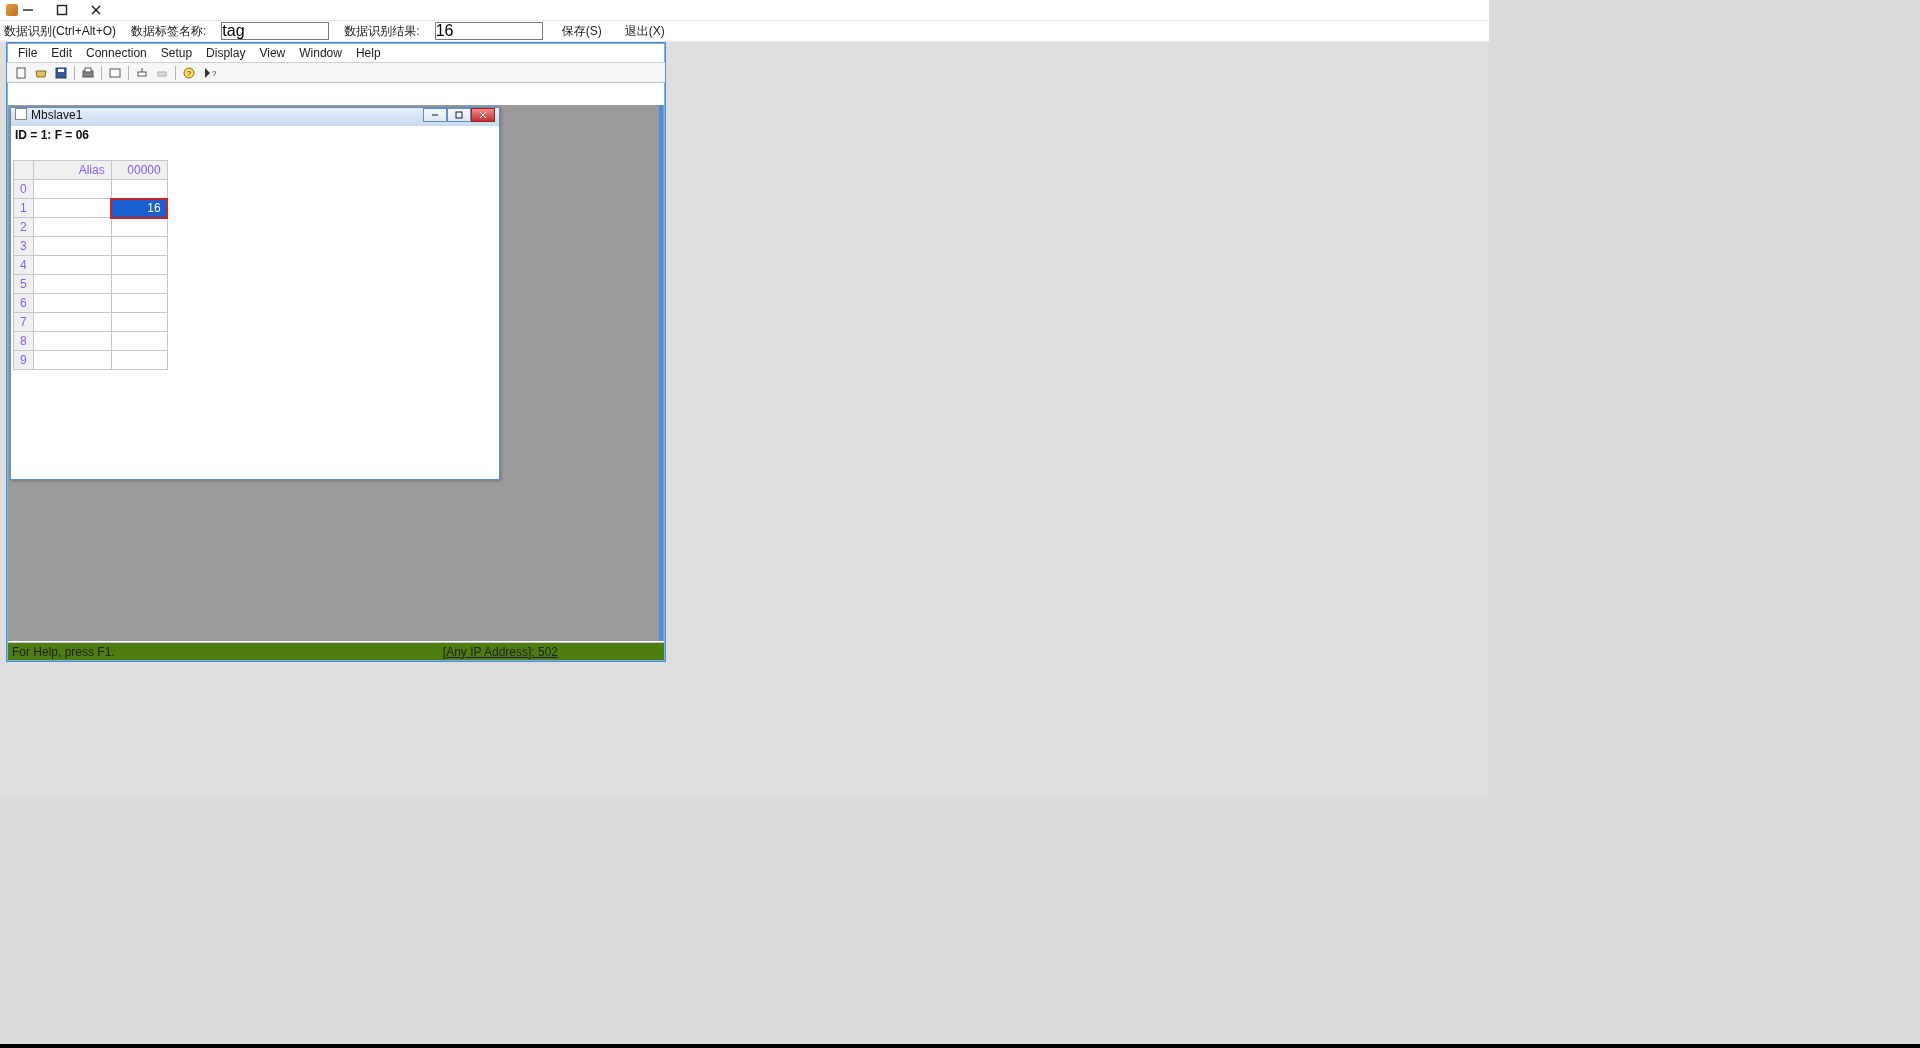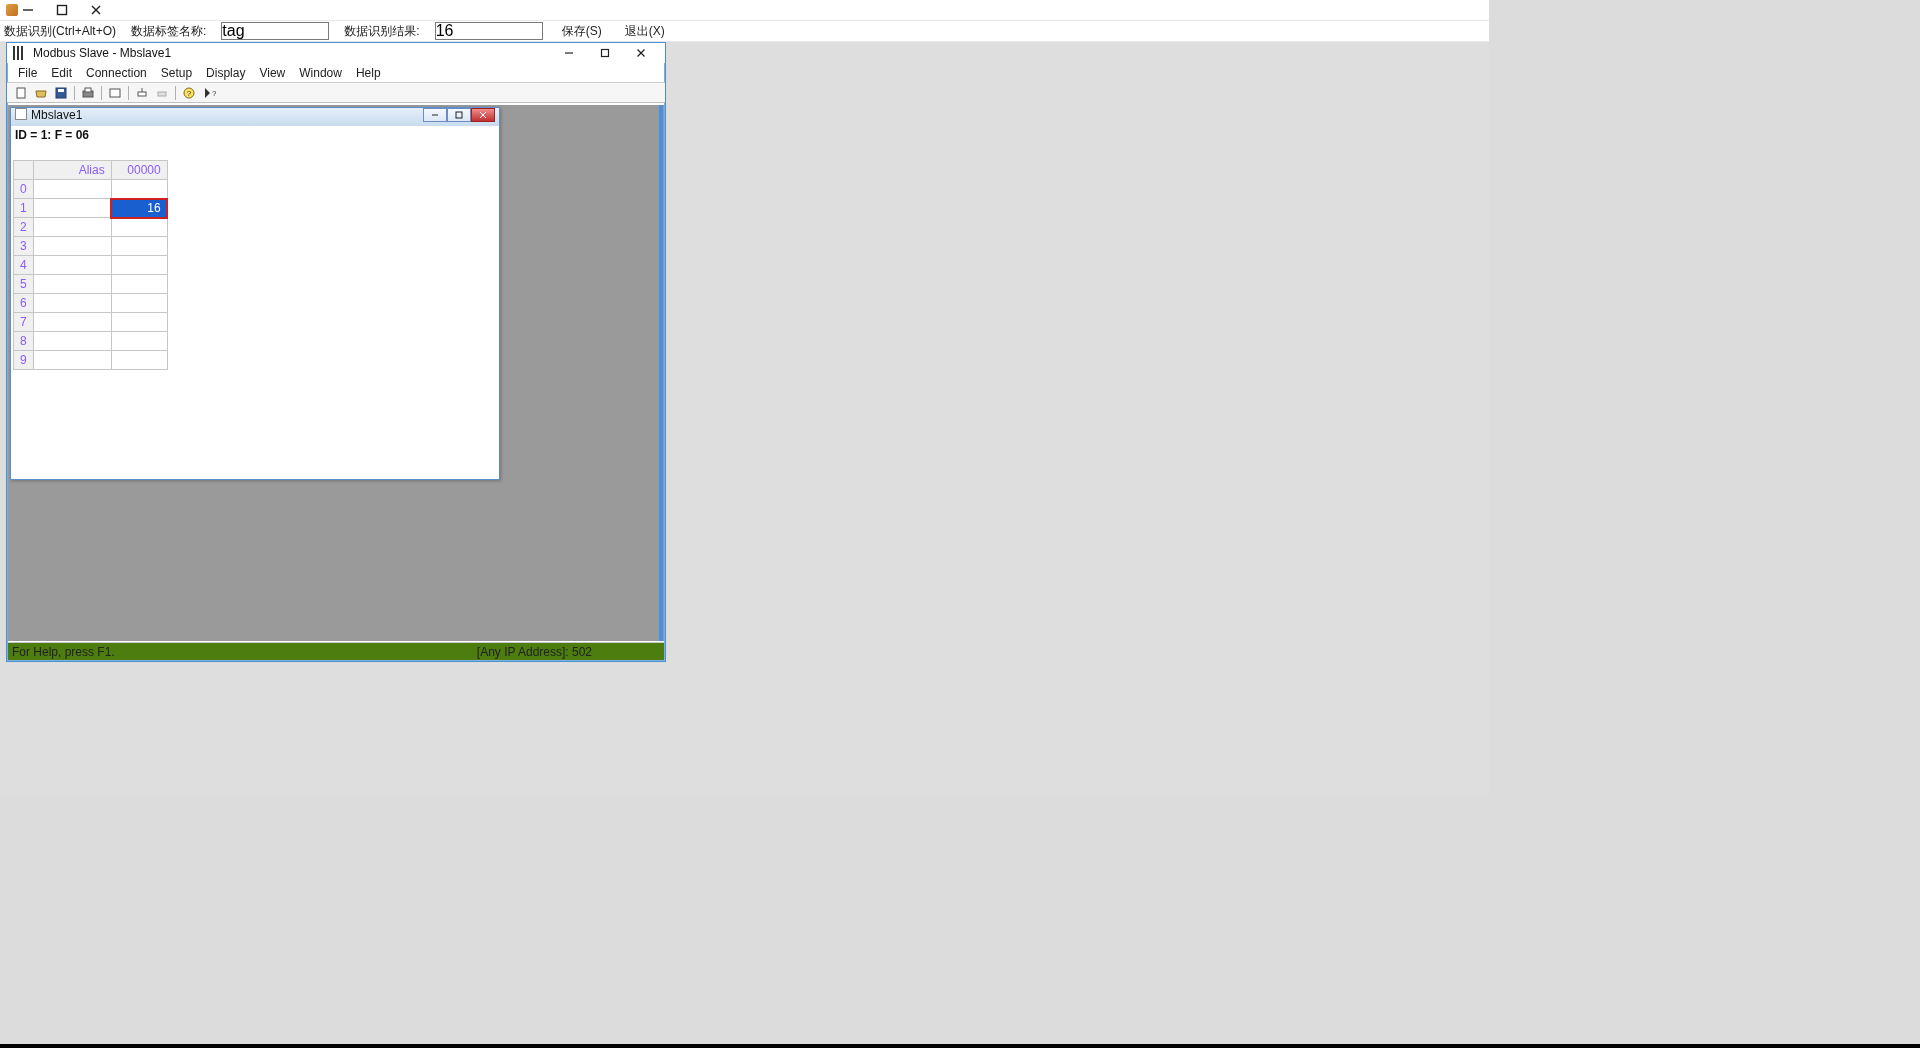--- a/index.html
+++ b/index.html
@@ -38,21 +38,21 @@
 .mb-menubar span { padding: 0 7px; color: #222; }
 
 .mb-toolbar { height: 20px; display: flex; align-items: center; gap: 0; padding: 0 4px; border-bottom: 1px solid #c0c0c0; background: #f6f6f6; }
 .mb-toolbar .tbtn { width: 18px; height: 16px; margin: 0 1px; display: flex; align-items: center; justify-content: center; font-size: 12px; color: #333; }
 .mb-toolbar .sep { width: 1px; height: 14px; background: #b0b0b0; margin: 0 3px; }
 
 .mb-client { position: absolute; left: 1px; top: 62px; right: 1px; bottom: 20px; background: #9a9a9a; }
 
 .mb-status { position: absolute; left: 1px; right: 1px; bottom: 1px; height: 18px; background: #4d7c0f; display: flex; align-items: center; font-size: 12px; color: #222; border-top: 1px solid #c8c8c8; }
 .mb-status .s-left { padding-left: 4px; flex: 1; }
-.mb-status .s-right { padding-right: 72px; }
+.mb-status .s-right { padding-right: 106px; text-decoration: underline; }
 
 
 .doc-window { position: absolute; left: 2px; top: 2px; width: 490px; height: 373px; border: 1px solid #5a8fcf; box-shadow: 1px 1px 3px rgba(0,0,0,.25); background: #fff; }
 .doc-titlebar { height: 18px; background: linear-gradient(#e6eff8,#c8dbee); display: flex; padding: 0 4px; font-size: 12px; }
 .doc-titlebar .doc-icon { width: 12px; height: 12px; margin-right: 4px; border: 1px solid #888; background: #fff; }
 .doc-titlebar .title-text { flex: 1; color: #111; }
 .doc-titlebar .wc { display: flex; gap: 0; }
 .doc-titlebar .wc span { width: 24px; height: 14px; border: 1px solid #6a8cbf; background: linear-gradient(#f5f9ff,#dce8f6); display: flex; align-items: center; justify-content: center; font-size: 10px; color: #222; }
 .doc-titlebar .wc .close { background: linear-gradient(#f28c8c,#c03030); border-color: #a02020; color: #fff; }
 
@@ -105,42 +105,20 @@
     <span class="field tag">tag</span>
     <span class="lbl">数据识别结果:</span>
     <span class="field result">16</span>
     <span class="menu-like">保存(S)</span>
     <span class="menu-like">退出(X)</span>
   </div>
 
   <div class="outer-body">
 
     <div class="mb-window">
-      <div class="mb-titlebar">
-        <span class="app-icon"></span>
-        <span class="title-text">Modbus Slave - Mbslave1</span>
-        <div class="wc">
-          <span>
-              <svg width="10" height="10">
-                <line x1="1" y1="5" x2="9" y2="5" stroke="#222" stroke-width="1.2"></line>
-              </svg>
-            </span>
-          <span>
-              <svg width="10" height="10">
-                <rect x="1.5" y="1.5" width="7" height="7" fill="none" stroke="#222" stroke-width="1.2"></rect>
-              </svg>
-            </span>
-          <span>
-              <svg width="10" height="10">
-                <line x1="1.5" y1="1.5" x2="8.5" y2="8.5" stroke="#222" stroke-width="1.2"></line>
-                <line x1="8.5" y1="1.5" x2="1.5" y2="8.5" stroke="#222" stroke-width="1.2"></line>
-              </svg>
-            </span>
-        </div>
-      </div>
 
       <div class="mb-menubar">
         <span>File</span>
         <span>Edit</span>
         <span>Connection</span>
         <span>Setup</span>
         <span>Display</span>
         <span>View</span>
         <span>Window</span>
         <span>Help</span>

